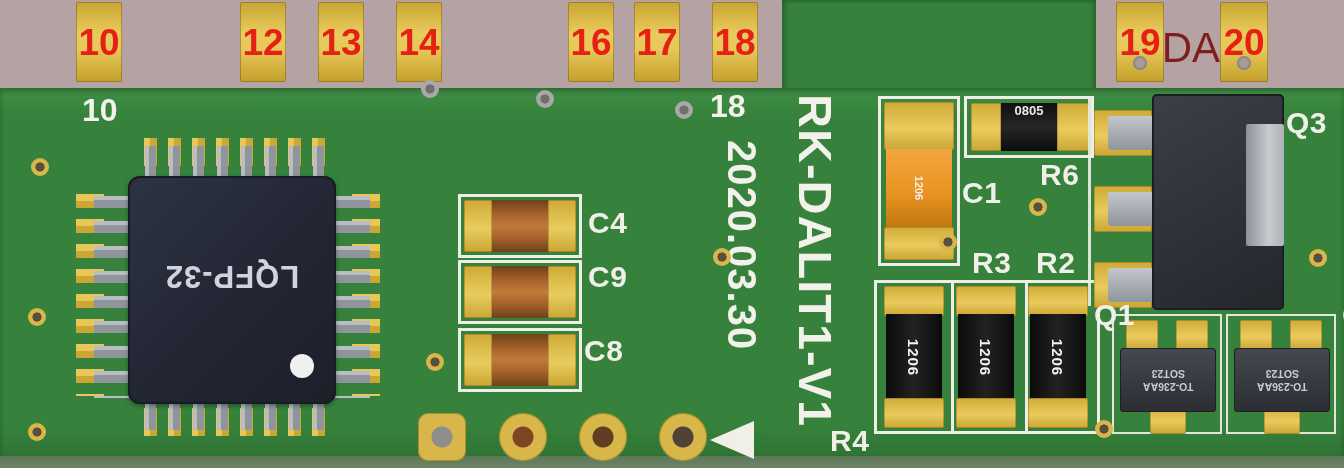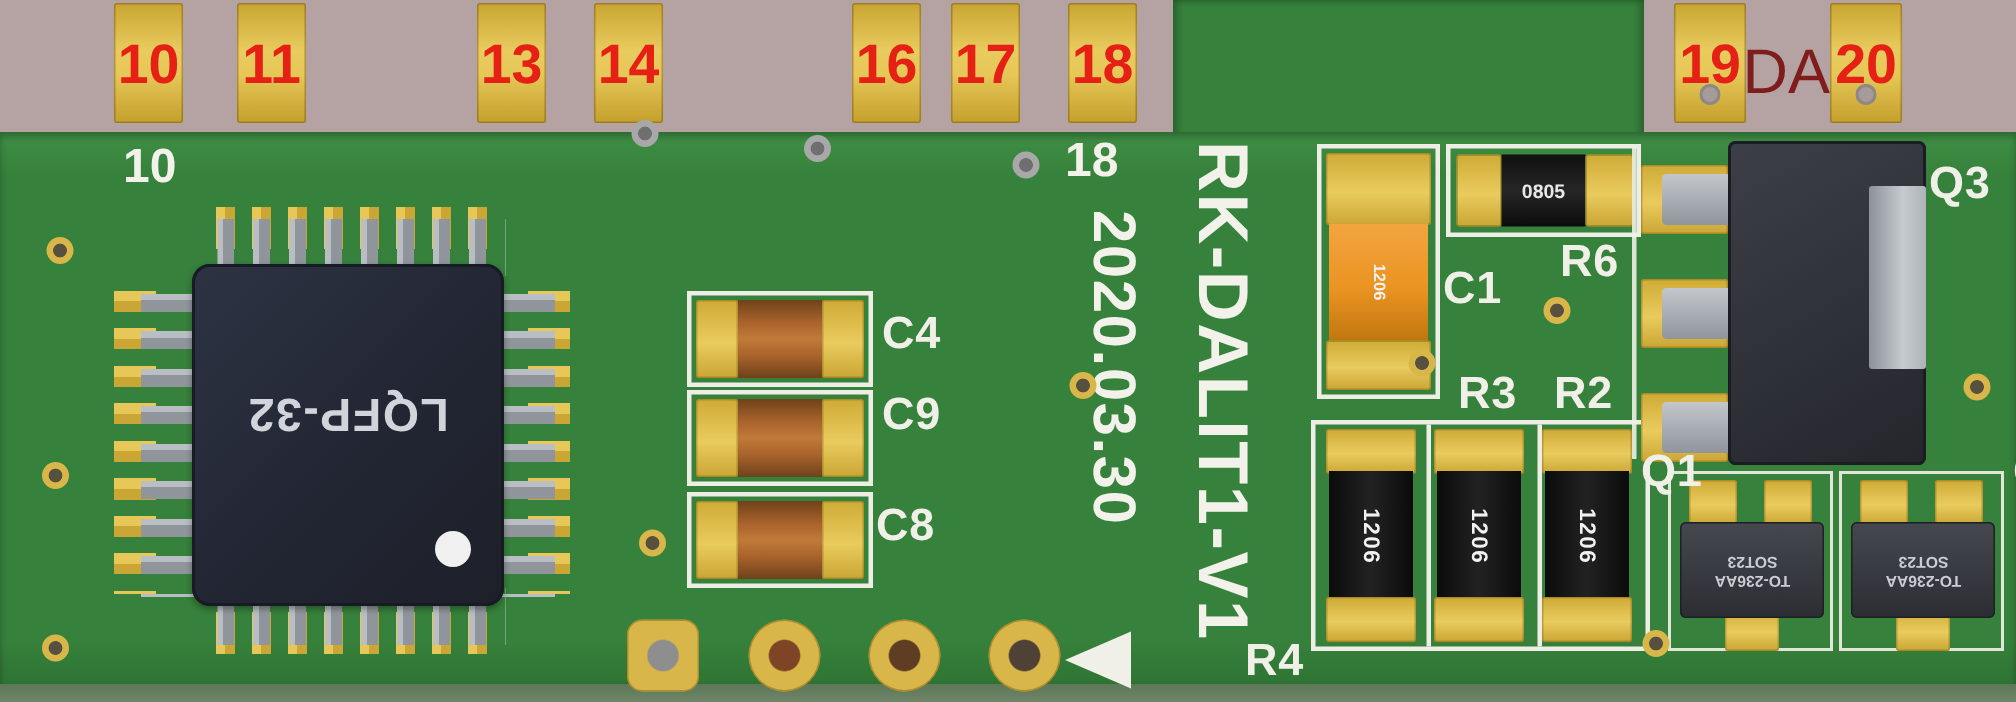--- a/index.html
+++ b/index.html
@@ -81,21 +81,21 @@
     display: flex; align-items: center; justify-content: center;
   }
   .marking-v { transform: rotate(90deg); color: #f2f2f2; font-size: 15px; font-weight: 600; letter-spacing: 1px; white-space: nowrap; }
   .marking-v.small { font-size: 11px; letter-spacing: 0; }
   .c1-body {
     background: linear-gradient(180deg,#f2a53f,#ea9422 55%,#c1770f);
     display: flex; align-items: center; justify-content: center;
   }
   .r6-body {
     background: linear-gradient(180deg,#101010,#262626 50%,#0c0c0c);
-    display: flex; align-items: center; justify-content: center;
+    display: flex; justify-content: center;
     color: #e8e8e8; font-size: 13px; font-weight: 600;
   }
 
   
   .q-body {
     background: linear-gradient(180deg,#45484f,#2b2d33);
     border-radius: 4px; display: flex; align-items: center; justify-content: center;
     box-shadow: inset 0 0 0 1px #1e2025;
   }
   .q-marking { transform: rotate(180deg); text-align: center; color: #c9ccd1; font-size: 10.5px; line-height: 1.25; font-weight: 600; }
@@ -118,22 +118,22 @@
 
 <div id="stage">
 
   <div class="abs board-tab" style="left:782px;top:0;width:314px;height:92px"></div>
   <div class="abs board" style="left:0;top:88px;width:1344px;height:368px"></div>
   <div class="abs board-edge" style="left:0;top:456px;width:1344px;height:12px"></div>
 
   <div class="abs pad" style="left:76px">
       <span class="rednum">10</span>
     </div>
-  <div class="abs pad" style="left:158px">
-      <span class="rednum">11</span>
+  <div class="abs pad" style="left:240px">
+      <span class="rednum">12</span>
     </div>
   <div class="abs pad" style="left:318px">
       <span class="rednum">13</span>
     </div>
   <div class="abs pad" style="left:396px">
       <span class="rednum">14</span>
     </div>
   <div class="abs pad" style="left:568px">
       <span class="rednum">16</span>
     </div>

